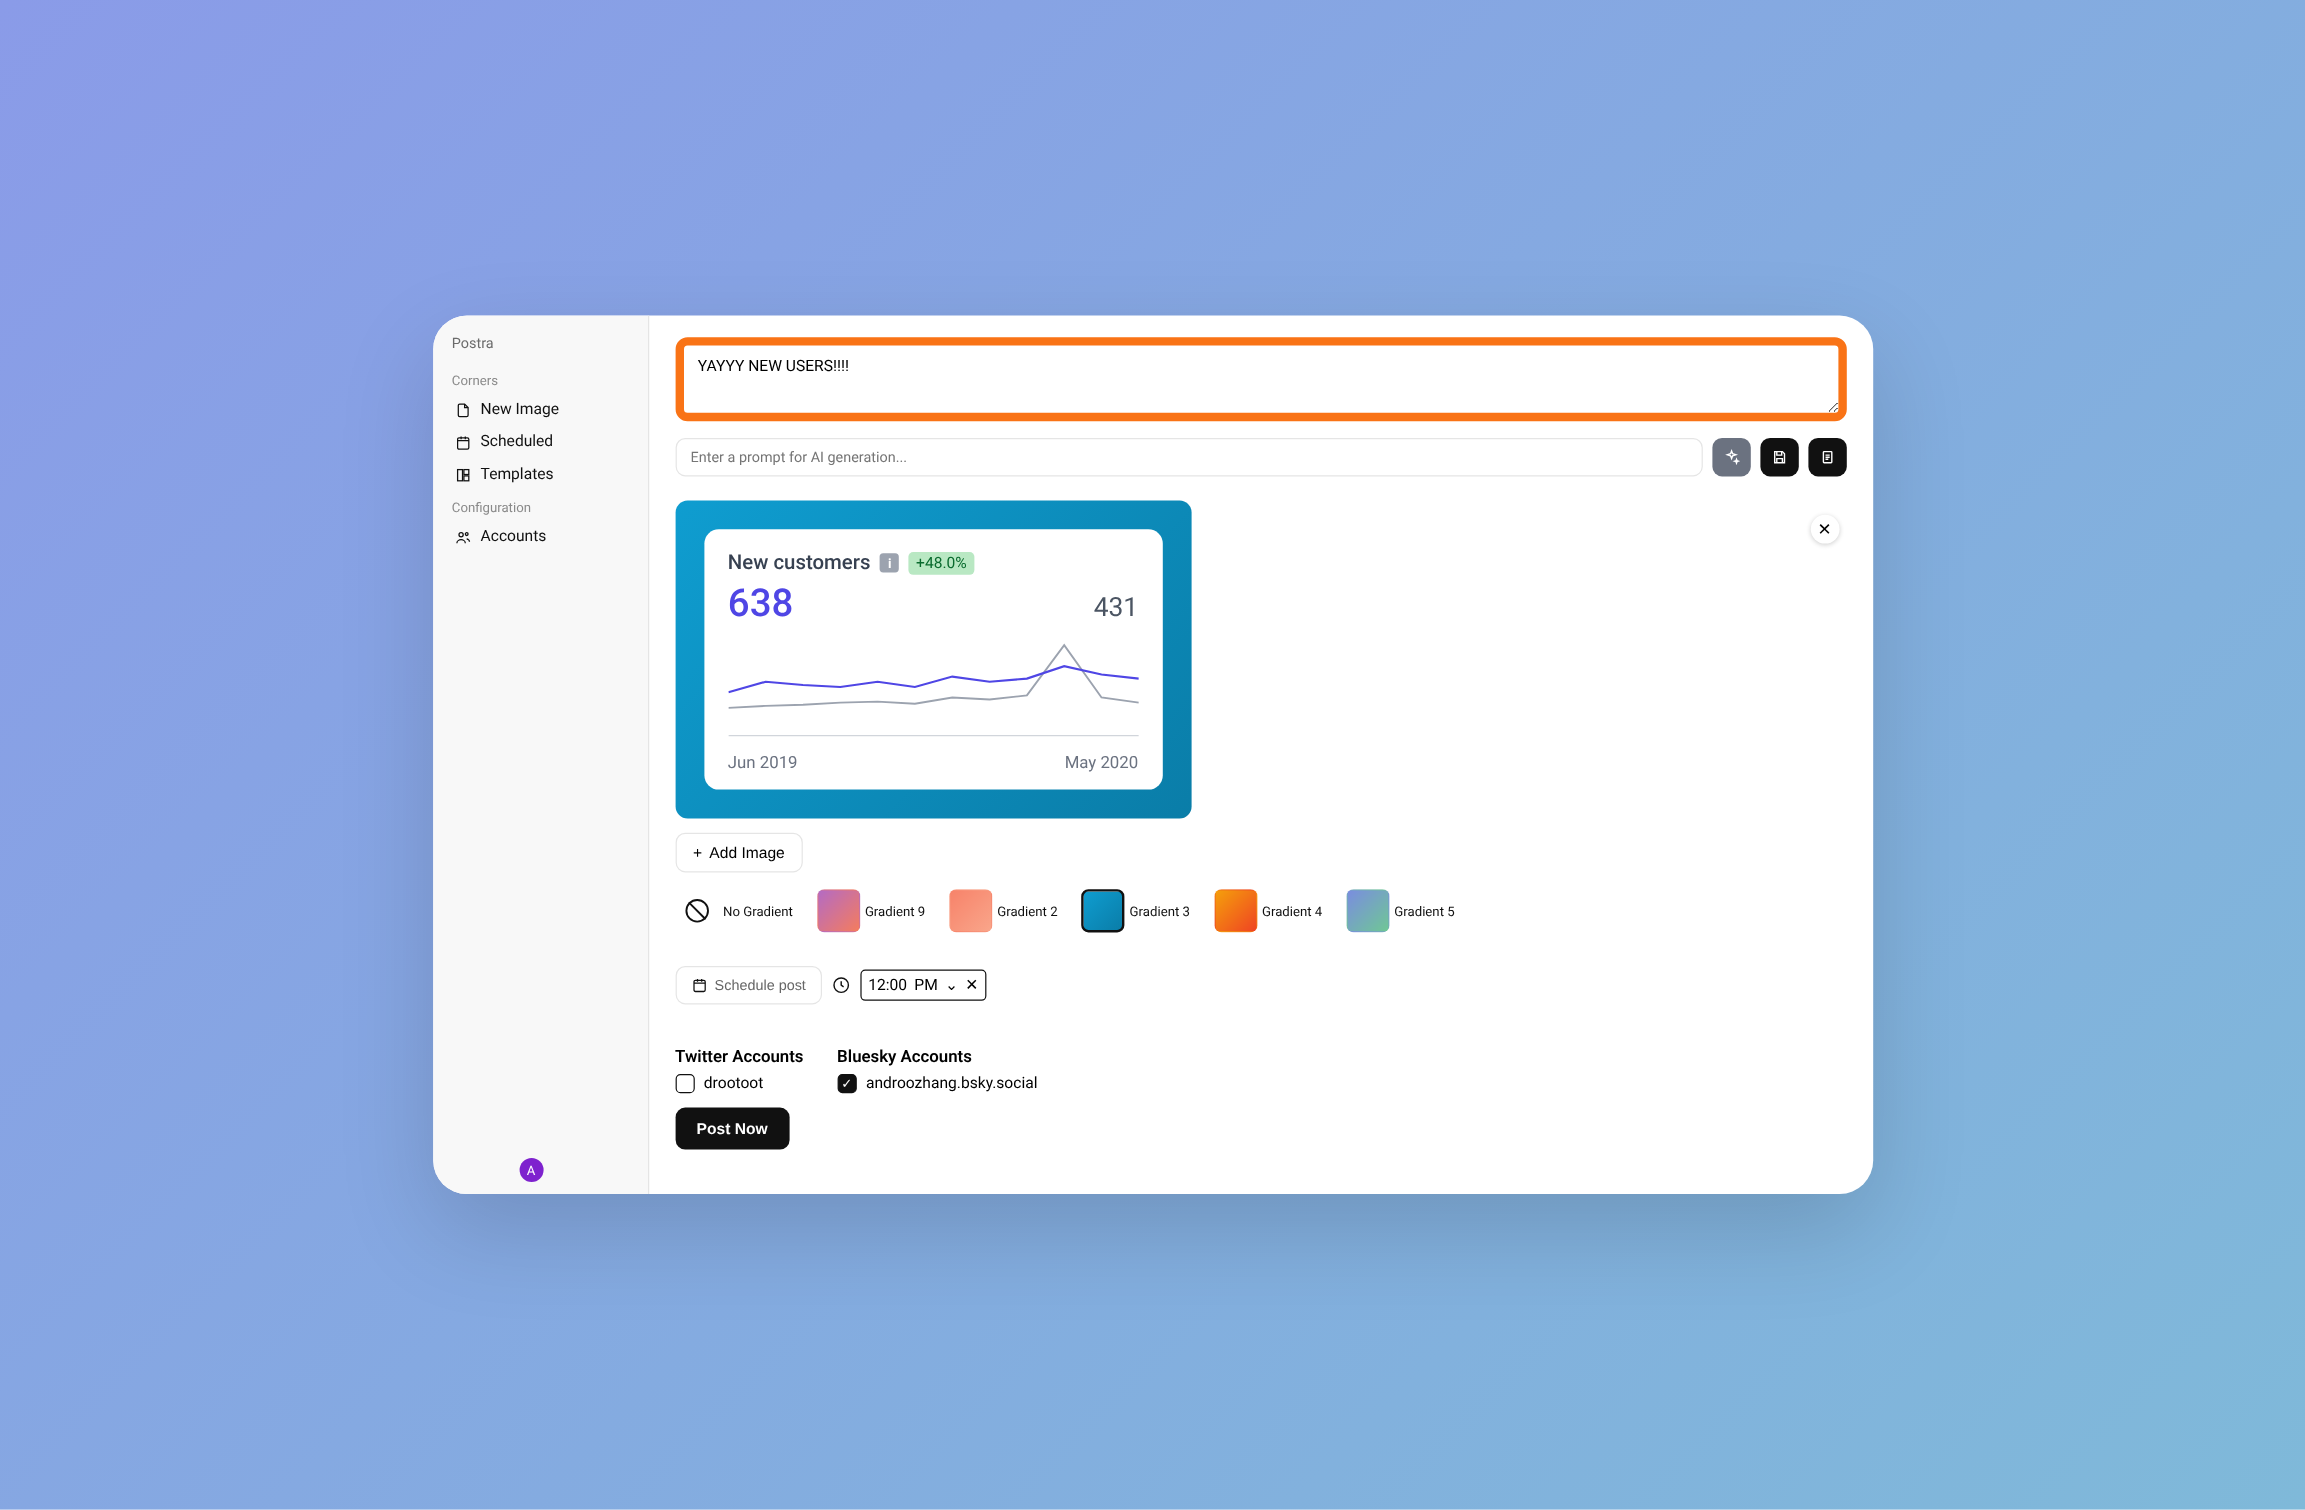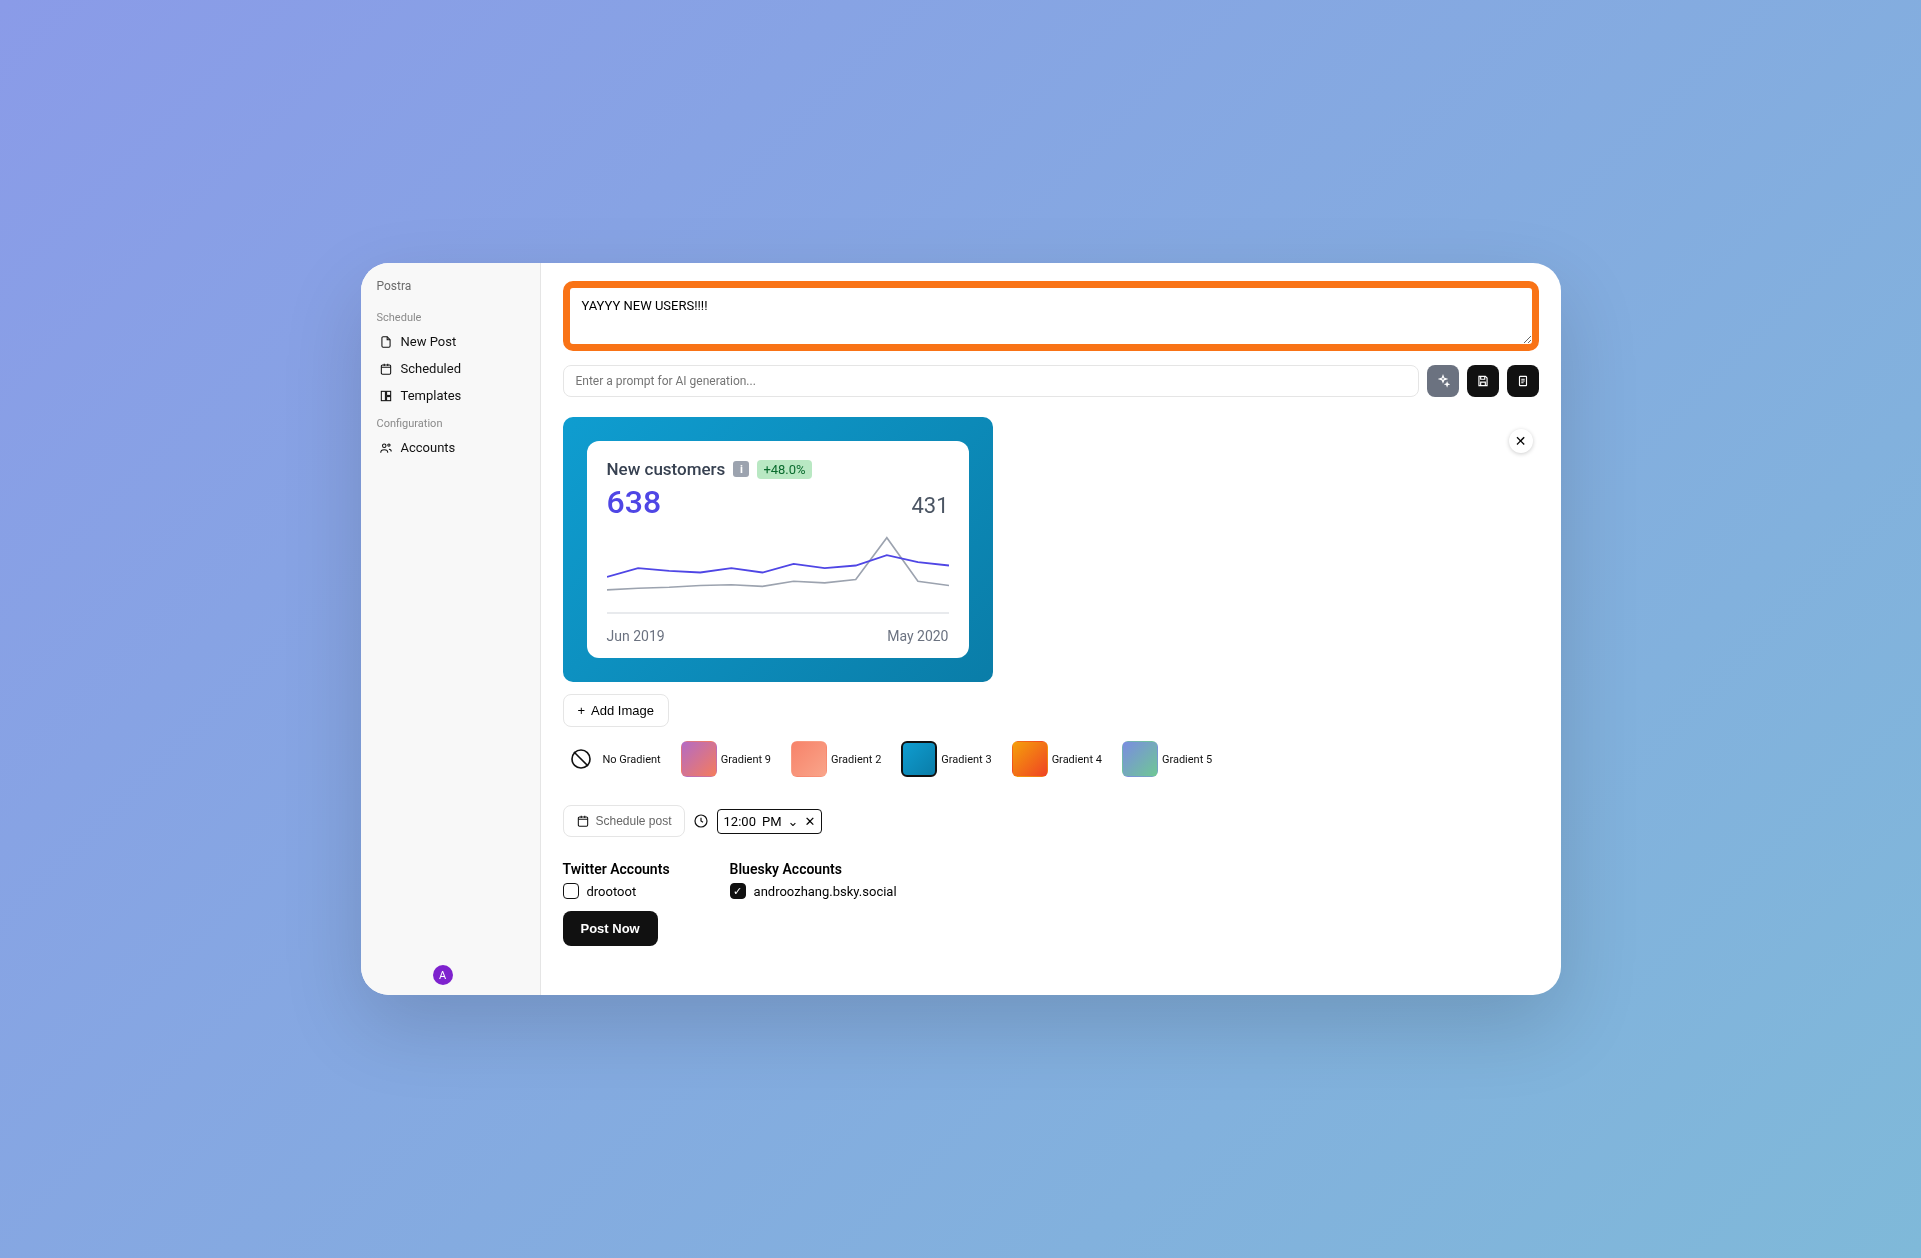--- a/index.html
+++ b/index.html
@@ -112,43 +112,43 @@
 .schedule-btn {
   border:1px solid #e5e5e5; background:#fff; border-radius:8px;
   padding:8px 12px; font-size:12px; color:#666; display:flex; align-items:center; gap:6px; cursor:pointer;
 }
 .clock-icon { width:16px; height:16px; stroke:#111; stroke-width:1.8; fill:none; }
 .time-picker {
   border:1px solid #111; border-radius:4px; padding:4px 6px;
   display:flex; align-items:center; gap:6px; font-size:13px;
 }
 .time-picker .x { cursor:pointer; }
-.accounts-row { display:flex; gap:60px; margin-top:24px; }
+.accounts-row { display:flex; gap:28px; margin-top:36px; }
 .acct-col { }
 .acct-title { font-size:14px; font-weight:600; margin-bottom:6px; }
 .acct-item { display:flex; align-items:center; gap:8px; font-size:13px; }
 .post-btn {
   margin-top:12px; background:#111; color:#fff; border:none;
   border-radius:8px; padding:10px 18px; font-size:13px; font-weight:600; cursor:pointer;
 }
 </style>
 </head>
 <body>
 
 <div class="window">
   <aside class="sidebar">
     <div class="brand">Postra</div>
 
-    <div class="section-label">Schedule</div>
+    <div class="section-label">Corners</div>
     <div class="nav-item">
       <svg class="icon" viewBox="0 0 24 24">
           <path d="M14 3H7a2 2 0 0 0-2 2v14a2 2 0 0 0 2 2h10a2 2 0 0 0 2-2V8z"></path>
           <path d="M14 3v5h5"></path>
         </svg>
-      <span>New Post</span>
+      <span>New Image</span>
     </div>
     <div class="nav-item">
       <svg class="icon" viewBox="0 0 24 24">
           <rect x="4" y="5" width="16" height="16" rx="2"></rect>
           <path d="M4 9h16M9 3v4M15 3v4"></path>
         </svg>
       <span>Scheduled</span>
     </div>
     <div class="nav-item">
       <svg class="icon" viewBox="0 0 24 24">

